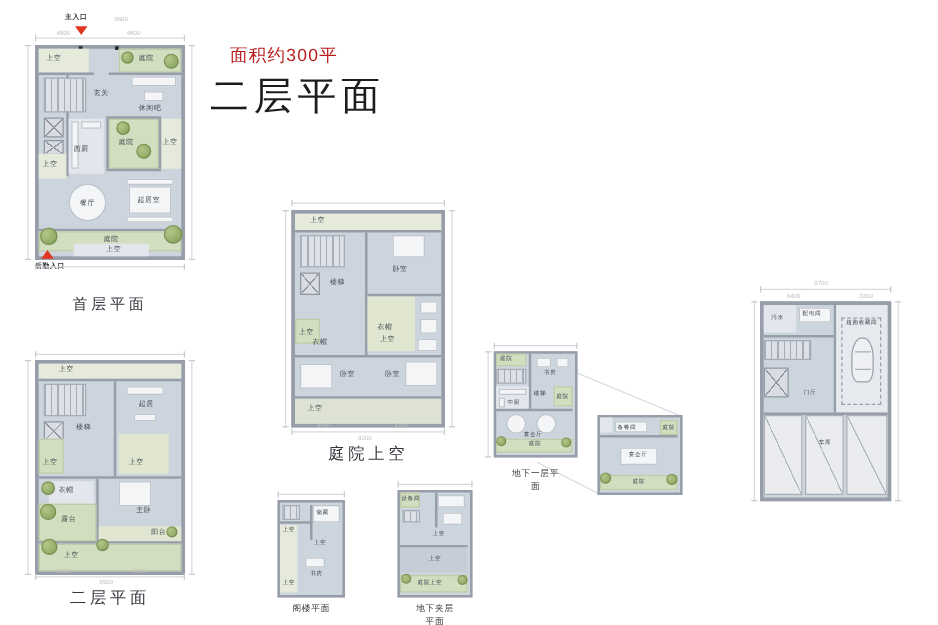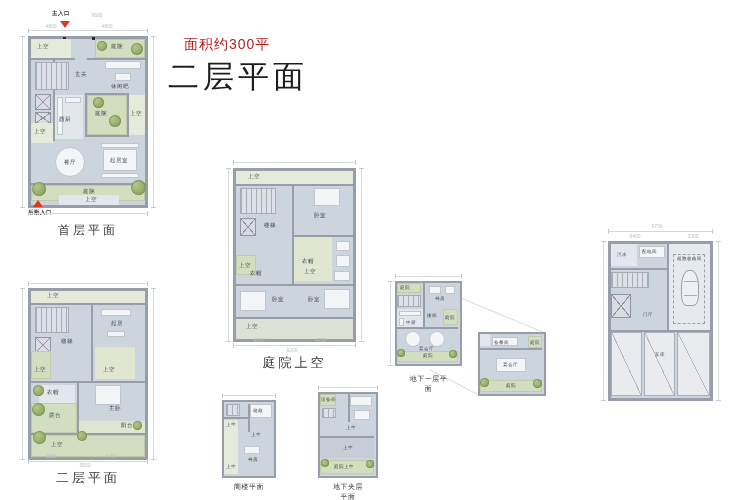--- a/index.html
+++ b/index.html
@@ -121,21 +121,21 @@
     <span class="lbl s55" style="left:64px;top:72px;">庭院</span>
     <span class="lbl s55" style="left:99px;top:72px;">上空</span>
     <span class="lbl s55" style="left:33px;top:121px;">餐厅</span>
     <span class="lbl s55" style="left:79px;top:119px;">起居室</span>
     <span class="lbl s55" style="left:52px;top:150px;">庭院</span>
     <span class="lbl s55" style="left:54px;top:158px;">上空</span>
   </div>
   <div class="tri-up" style="left:33px;top:200px;"></div>
   <div class="entry" style="left:28px;top:209px;">后勤入口</div>
   <div class="dl h" style="left:28px;top:213px;width:120px;"></div>
-  <div class="cap" style="left:40px;top:222px;width:96px;">首层平面</div>
+  <div class="cap" style="left:40px;top:235px;width:96px;">首层平面</div>
 
   <div class="dl h" style="left:233px;top:162px;width:123px;"></div>
   <div class="dl v" style="left:228px;top:168px;height:174px;"></div>
   <div class="dl v" style="left:361px;top:168px;height:174px;"></div>
   <div class="plan" style="left:233px;top:168px;width:123px;height:174px;">
     <div class="z palegreen" style="left:0;top:0;width:117px;height:13px;"></div>
     <div class="z wall" style="left:0;top:13px;width:117px;height:2px;"></div>
     <div class="z stairs" style="left:4px;top:17px;width:36px;height:26px;"></div>
     <div class="z lift" style="left:4px;top:47px;width:16px;height:18px;"></div>
     <div class="z wall" style="left:56px;top:15px;width:2px;height:98px;"></div>

